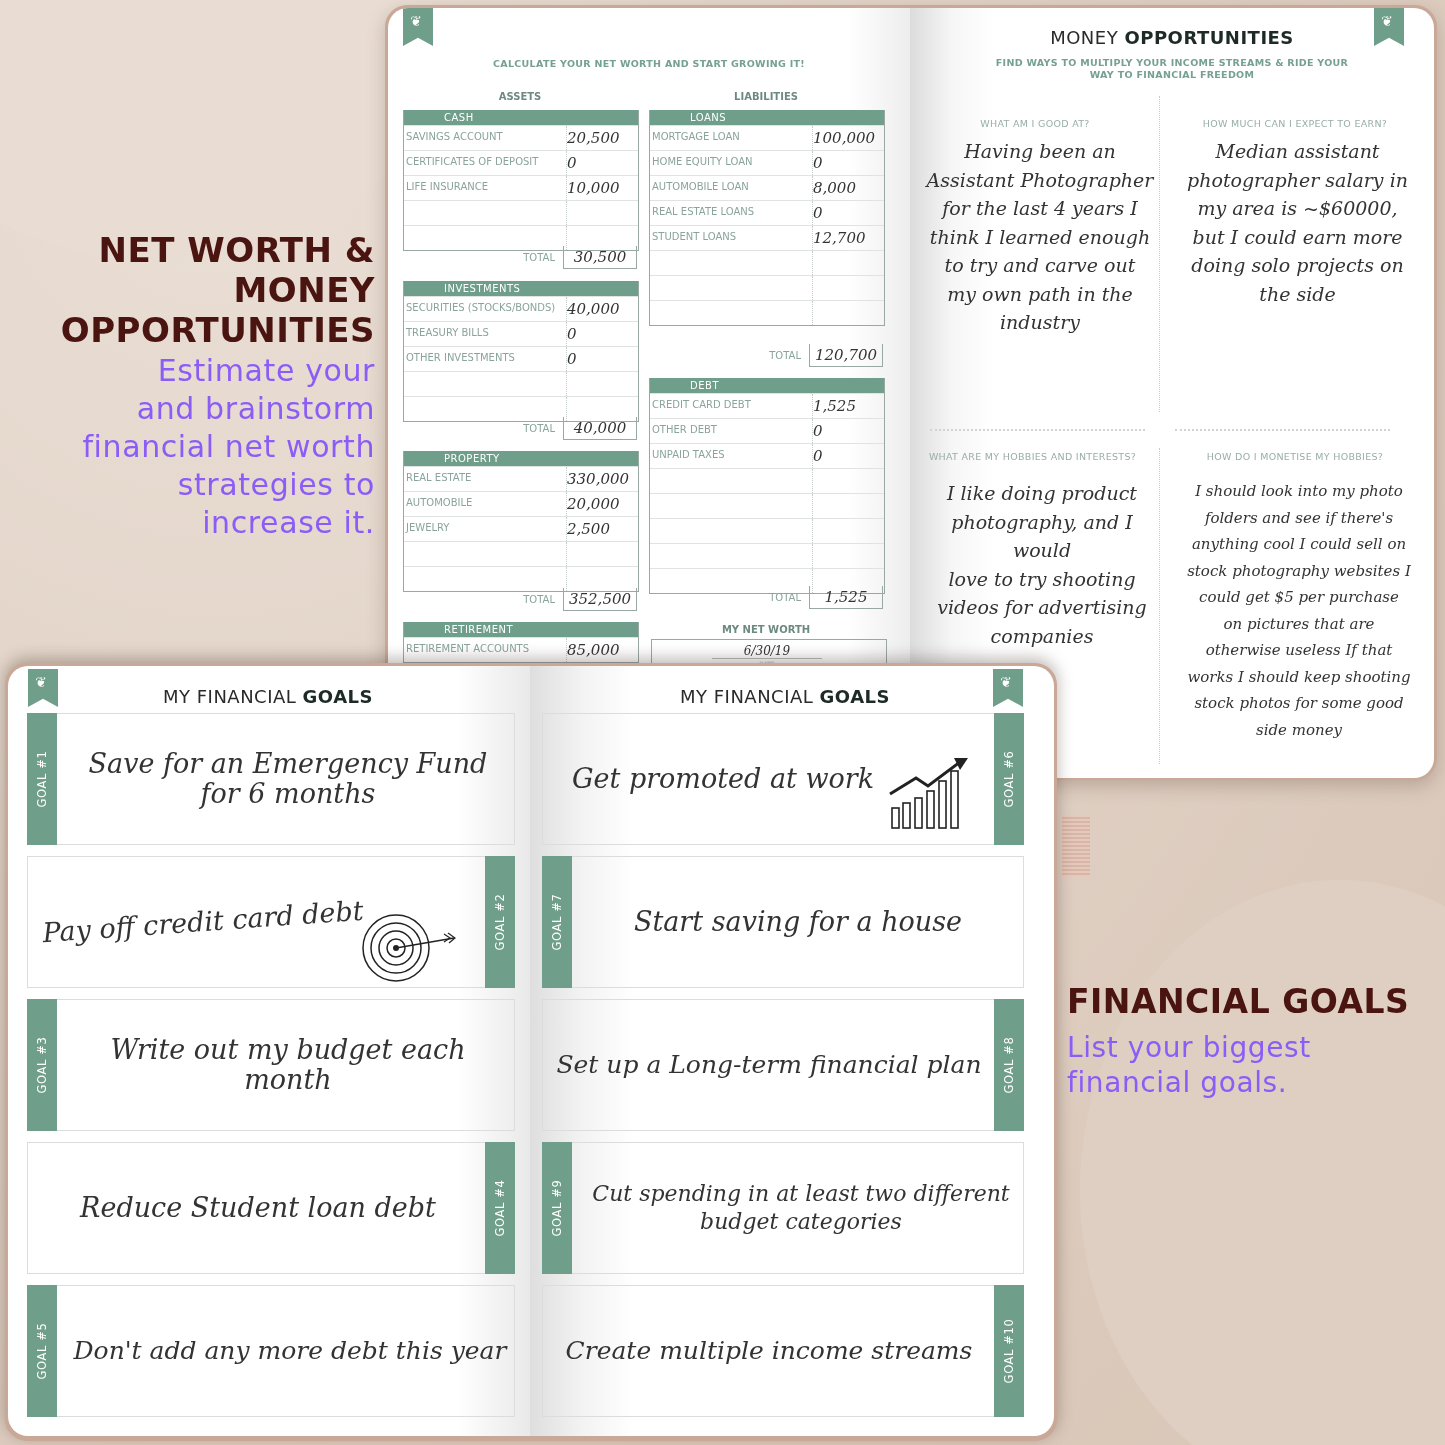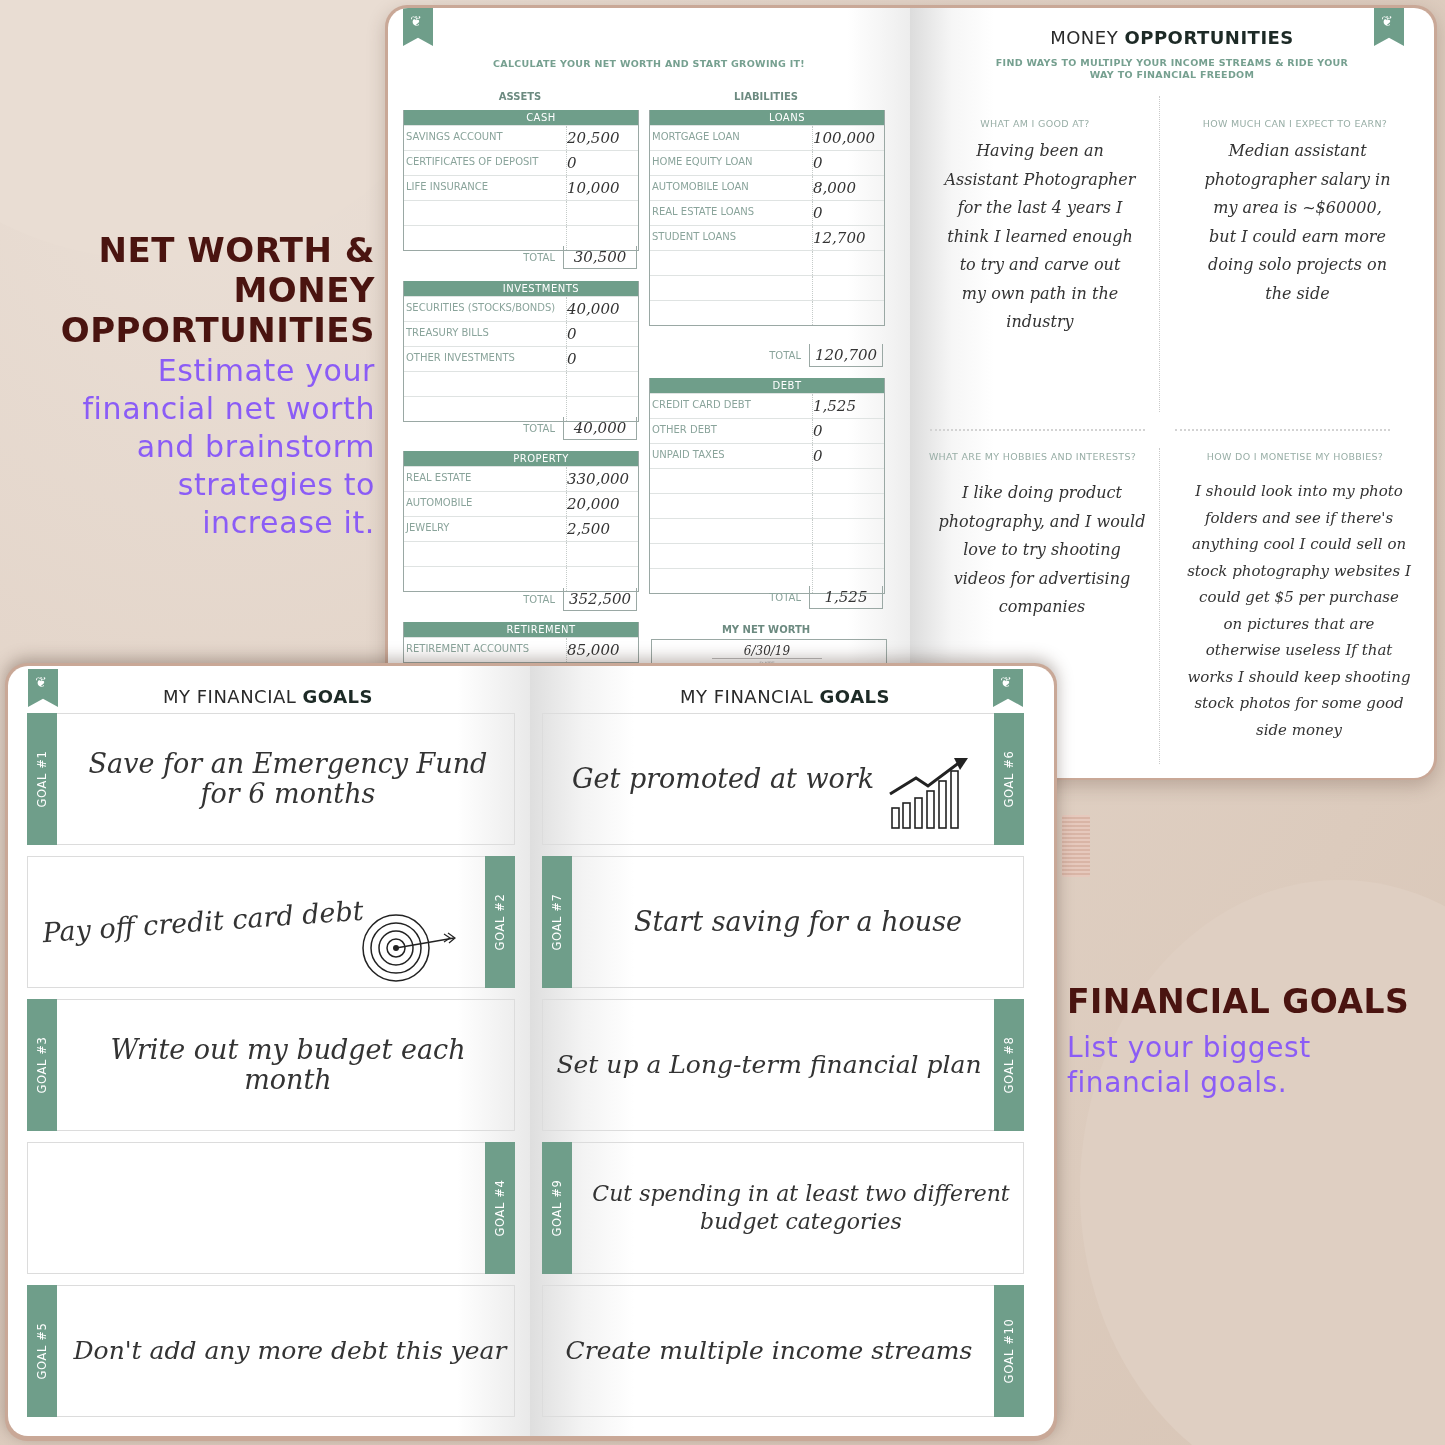--- a/index.html
+++ b/index.html
@@ -23,33 +23,33 @@
   .book-top .page-right{left:525px;top:3px;width:524px;height:770px;border-radius:0 20px 20px 0;
     background:linear-gradient(to right,#dcdcdc 0%,#f6f6f6 8%,#fff 16%,#fff 100%);}
   .ribbon{position:absolute;width:30px;height:38px;background:#6f9e8a;
     clip-path:polygon(0 0,100% 0,100% 100%,50% 78%,0 100%);}
   .ribbon span{position:absolute;left:7px;top:6px;color:#fff;font-size:14px;line-height:14px;}
   .pg-title{position:absolute;left:0;width:100%;text-align:center;font-size:18px;color:#2a2a2a;letter-spacing:0.5px;}
   .pg-title b{color:#1d2a26;}
   .pg-sub{position:absolute;left:0;width:100%;text-align:center;font-size:9.5px;color:#76a090;font-weight:bold;letter-spacing:0.3px;line-height:12px;}
   .col-h{position:absolute;font-size:10px;font-weight:bold;color:#6c8a80;text-align:center;}
   .tbl{position:absolute;width:234px;border:1px solid #9aa8a4;border-top:none;}
-  .tbl-h{height:15px;background:#6f9e8a;color:#fff;font-size:10px;text-align:center;line-height:15px;letter-spacing:0.5px;padding-left:40px;}
+  .tbl-h{height:15px;background:#6f9e8a;color:#fff;font-size:10px;line-height:15px;letter-spacing:0.5px;padding-left:40px;}
   .tbl-r{height:24px;border-top:1px solid #dfe3e2;display:flex;}
   .tbl-r .lbl{width:160px;font-size:10px;color:#8aa49b;padding-left:2px;line-height:22px;border-right:1px dotted #c5cbc9;white-space:nowrap;overflow:hidden;}
   .tbl-r .val{flex:1;text-align:left;font-size:15px;line-height:24px;}
   .tot{position:absolute;display:flex;align-items:center;}
   .tot .tl{font-size:10px;color:#8aa49b;width:160px;text-align:right;padding-right:8px;box-sizing:border-box;}
   .tot .tv{width:72px;height:22px;border:1px solid #9aa8a4;border-top:none;text-align:center;font-size:15px;line-height:22px;}
   .nw-box{position:absolute;left:263px;top:631px;width:234px;height:40px;border:1px solid #9aa8a4;}
   .nw-date{position:absolute;left:60px;top:4px;width:110px;text-align:center;font-size:12px;border-bottom:1px solid #bbb;}
   .nw-date-l{position:absolute;left:60px;top:20px;width:110px;text-align:center;font-size:6px;color:#aaa;}
   
   .q{position:absolute;font-size:9.5px;color:#98aea6;text-align:center;letter-spacing:0.3px;}
-  .ans{position:absolute;text-align:center;font-size:16px;line-height:28.5px;}
+  .ans{position:absolute;text-align:center;font-size:19px;line-height:28.5px;}
   .vdash{position:absolute;border-left:1px dotted #c9c9c9;}
   .hdash{position:absolute;border-top:2px dotted #d3d3d3;}
   
   .book-bot{position:absolute;left:5px;top:663px;width:1052px;height:778px;background:#c9a897;border-radius:22px;box-shadow:0 -4px 16px rgba(60,40,30,.35);}
   .book-bot .page-left{left:3px;top:3px;width:522px;height:770px;border-radius:20px 0 0 20px;
     background:linear-gradient(to right,#fff 0%,#fff 86%,#e9e9e9 100%);}
   .book-bot .page-right{left:525px;top:3px;width:524px;height:770px;border-radius:0 20px 20px 0;
     background:linear-gradient(to right,#dedede 0%,#f3f3f3 10%,#fff 20%,#fff 100%);}
   .goal{position:absolute;height:130px;border:1px solid #dcdcdc;background:transparent;}
   .goal-tab{position:absolute;top:-1px;width:30px;height:132px;background:#6f9e8a;}
@@ -65,22 +65,22 @@
 <div class="blob" style="left:1080px;top:880px;width:520px;height:620px;background:#dfcfc2;"></div>
 
 <div class="promo-left">
   <div class="promo-title">
     <div>NET WORTH &amp;</div>
     <div>MONEY</div>
     <div>OPPORTUNITIES</div>
   </div>
   <div class="promo-sub">
     <div>Estimate your</div>
+    <div>and brainstorm</div>
     <div>financial net worth</div>
-    <div>and brainstorm</div>
     <div>strategies to</div>
     <div>increase it.</div>
   </div>
 </div>
 
 <div class="book-top">
 
   <div class="page page-left">
     <div class="ribbon" style="left:15px;top:0;">
         <span>❦</span>
@@ -362,20 +362,21 @@
     <div class="goal" style="left:19px;top:333px;width:486px;">
       <div class="goal-tab" style="left:-1px;">
           <span>GOAL #3</span>
         </div>
       <div class="goal-txt hand" style="left:40px;width:440px;">Write out my budget each month</div>
     </div>
     <div class="goal" style="left:19px;top:476px;width:486px;">
       <div class="goal-tab" style="right:-1px;">
           <span>GOAL #4</span>
         </div>
+      <div class="goal-txt hand" style="left:10px;width:440px;">Reduce Student loan debt</div>
     </div>
     <div class="goal" style="left:19px;top:619px;width:486px;">
       <div class="goal-tab" style="left:-1px;">
           <span>GOAL #5</span>
         </div>
       <div class="goal-txt hand" style="left:38px;width:448px;font-size:25px;">Don't add any more debt this year</div>
     </div>
   </div>
 
   <div class="page page-right">

